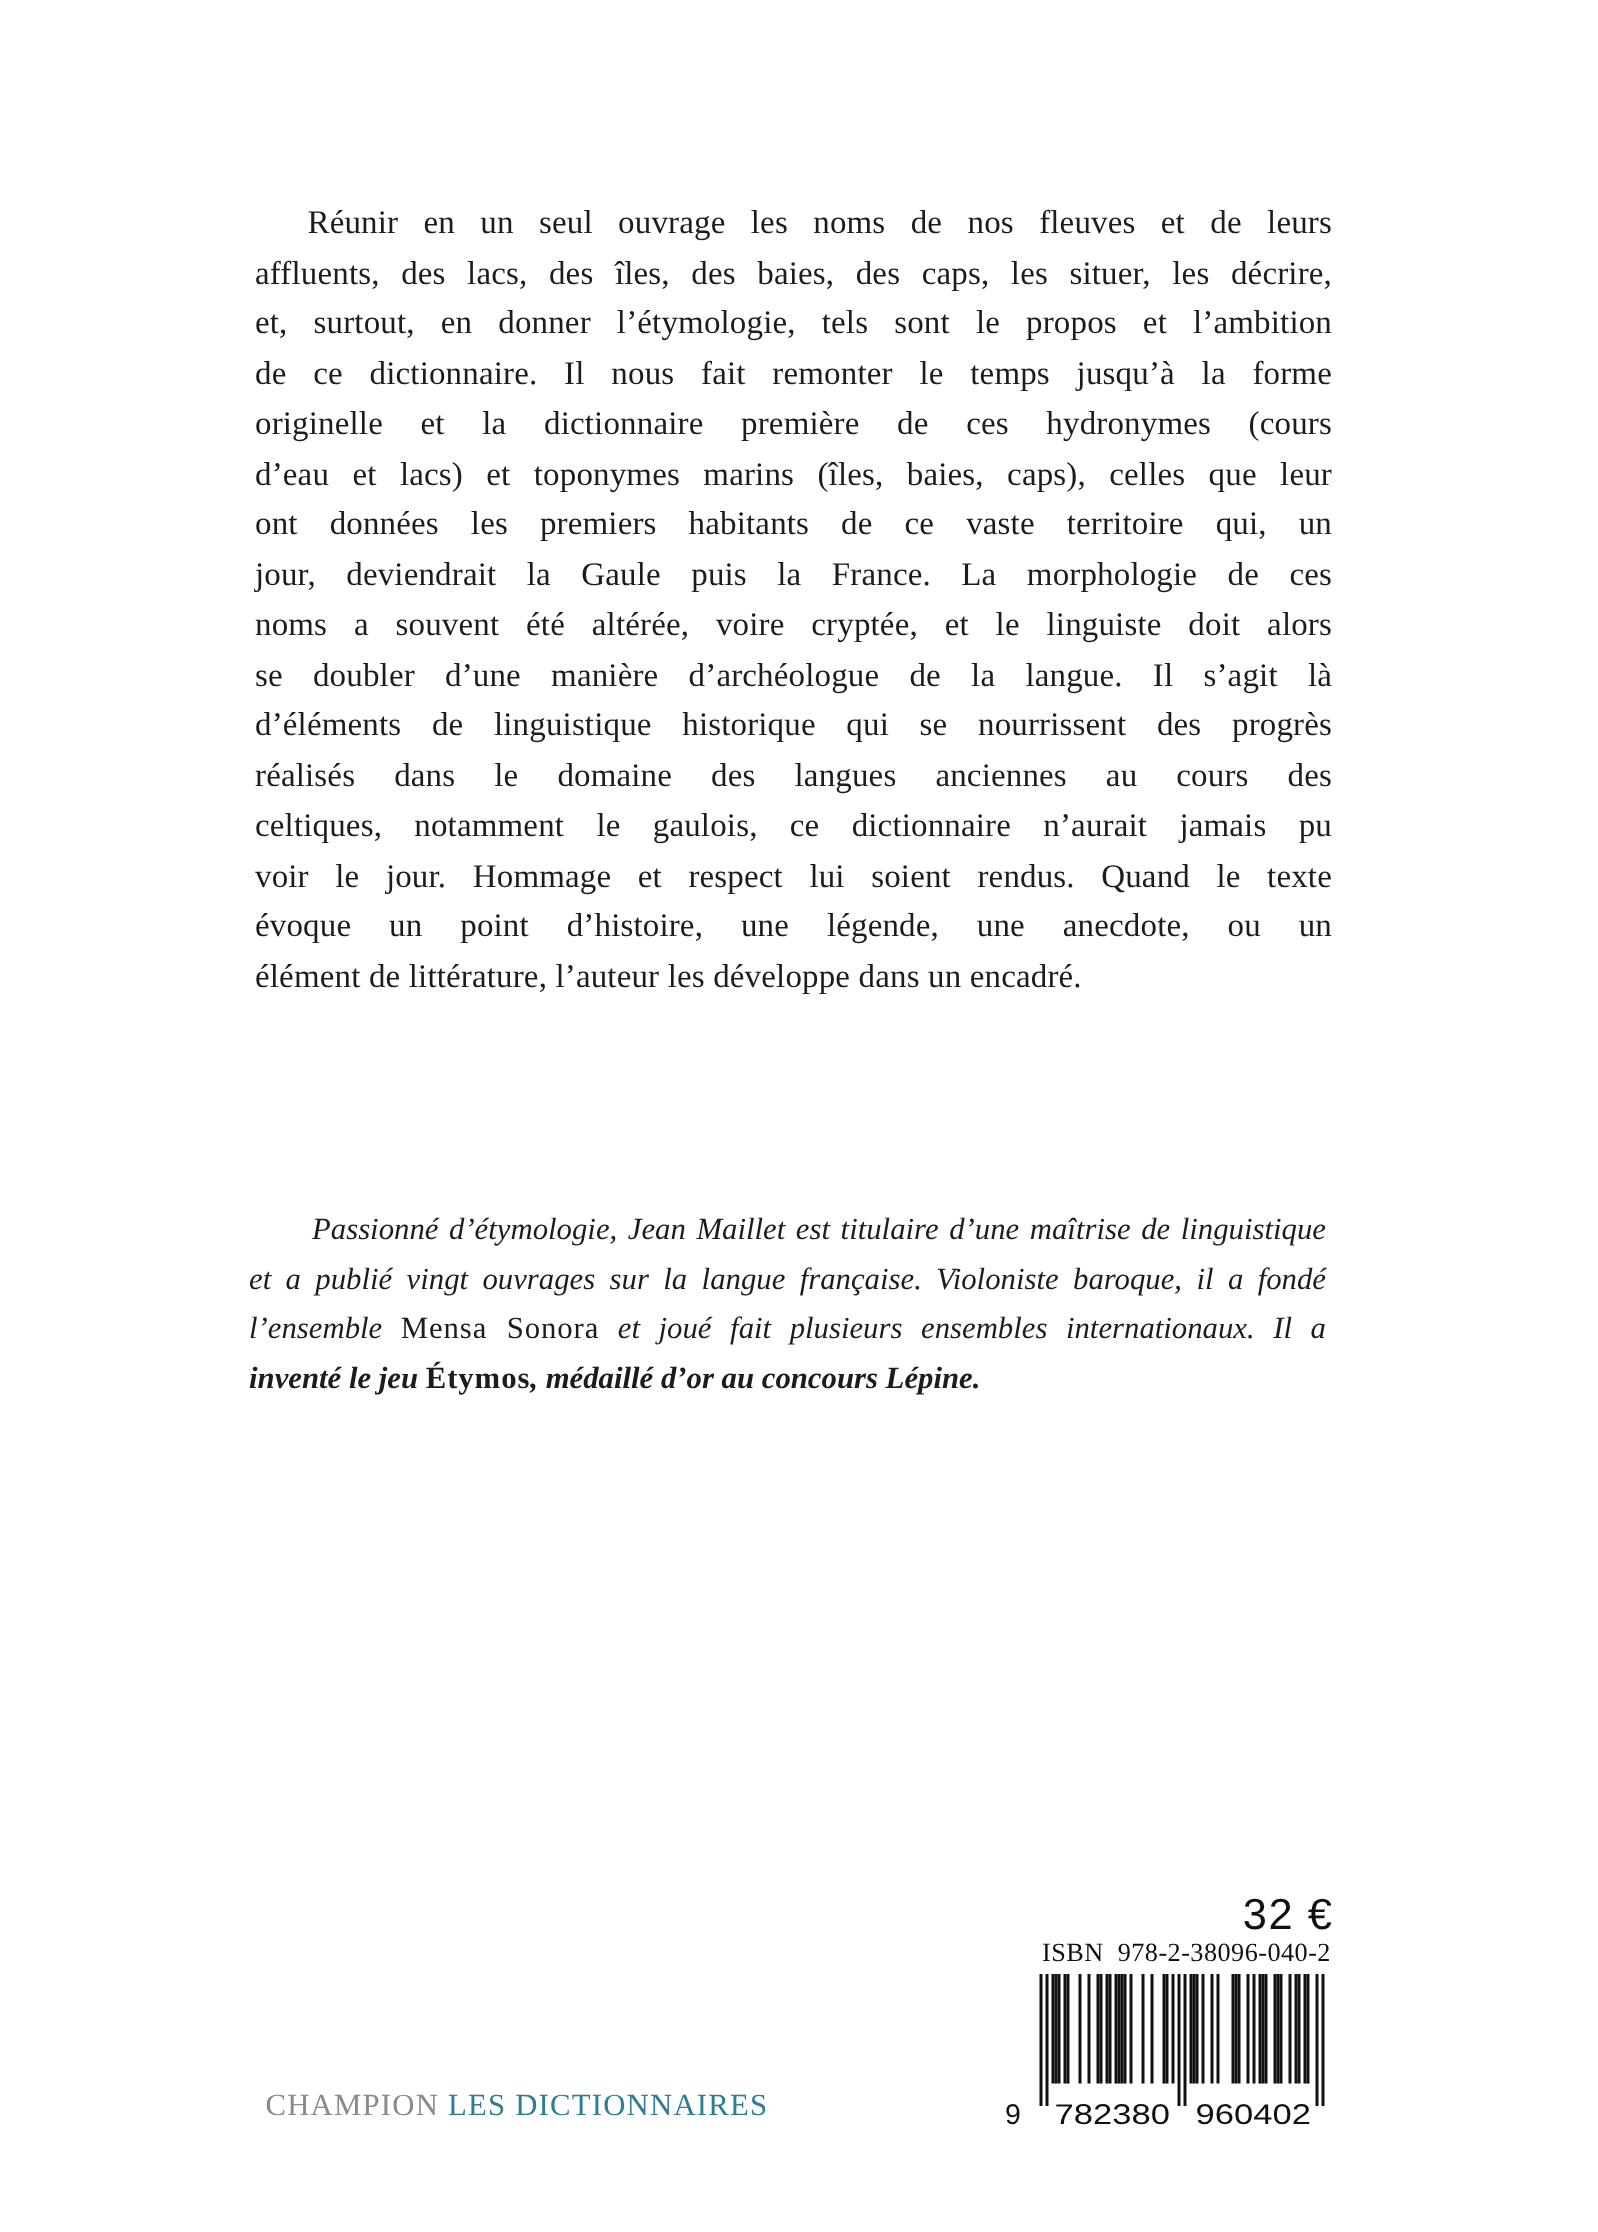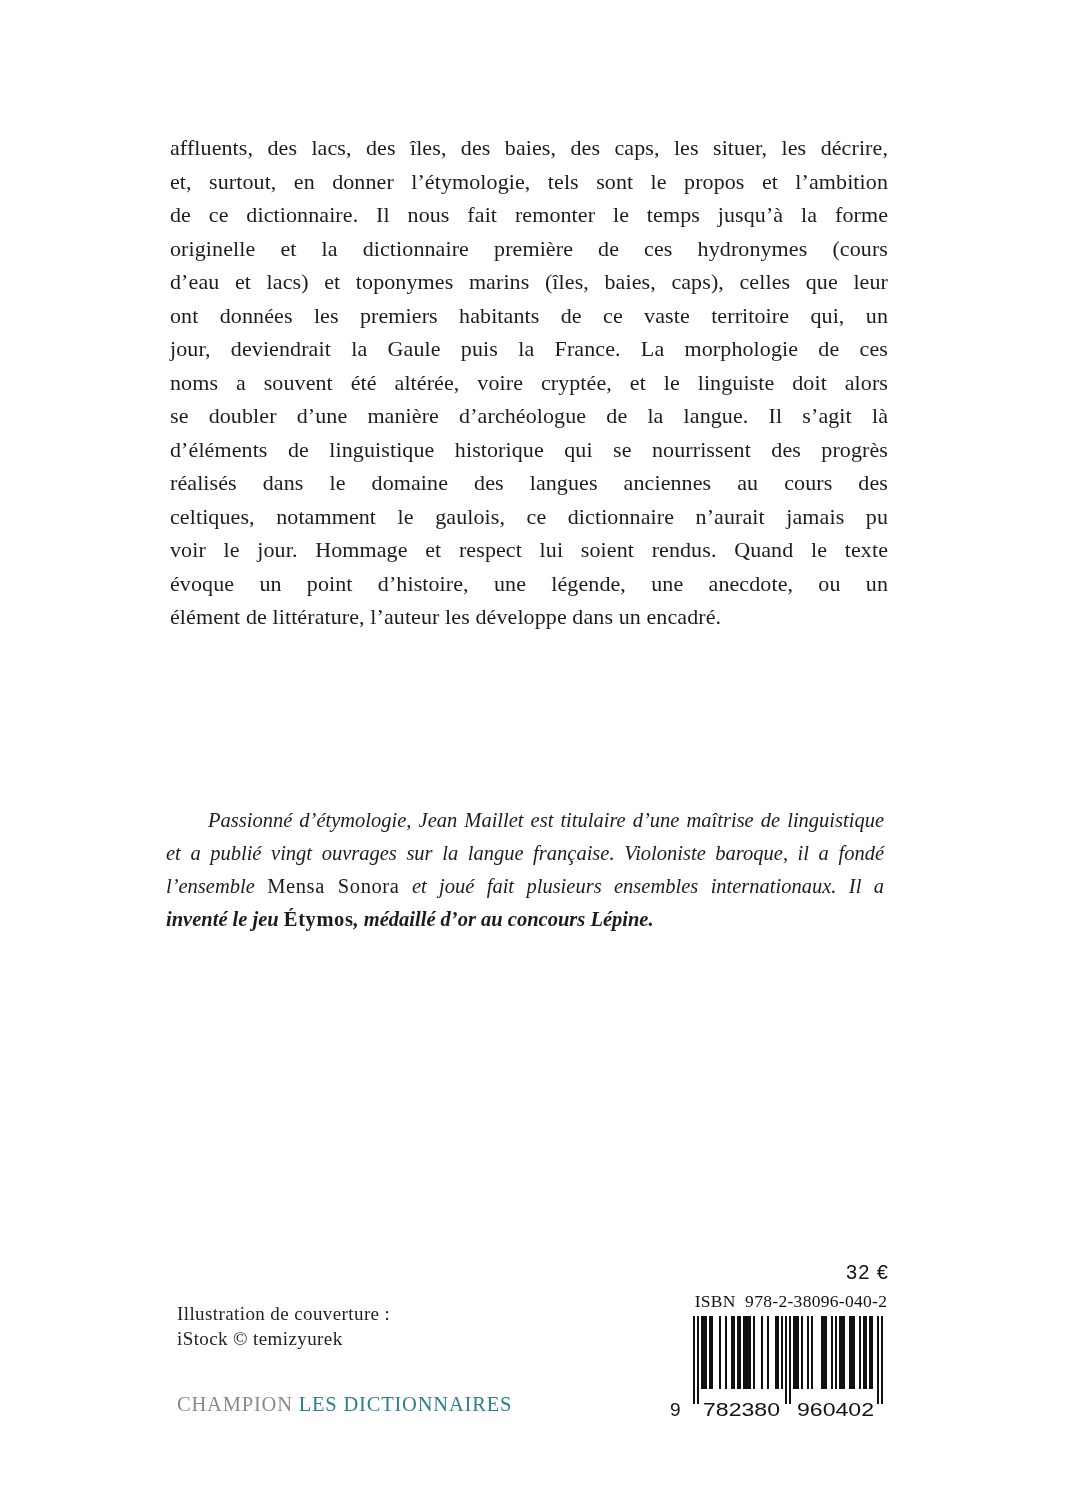--- a/index.html
+++ b/index.html
@@ -35,21 +35,21 @@
     height:33px;
   }
   .bio-line.first{padding-left:42px;}
   .bio-line.last{text-align-last:left;font-weight:bold;}
   .bio-line .rm{font-style:normal;letter-spacing:0.6px;}
   .bio-line .it{font-style:italic;}
   
   .price{
     position:absolute;top:1261px;right:176px;
     font-family:"Liberation Sans", sans-serif;
-    font-size:20px;color:#111;
+    font-size:29px;color:#111;
     letter-spacing:1px;
   }
   
   .isbn-label{
     position:absolute;left:688px;top:1291px;width:206px;
     text-align:center;
     font-family:Liberation Serif, serif;
     font-size:17.5px;color:#111;
     white-space:pre;letter-spacing:0.3px;
   }
@@ -74,20 +74,21 @@
     font-size:20.5px;letter-spacing:0.8px;
     white-space:pre;
   }
 </style>
 </head>
 <body>
 
 <div class="page">
 
   <div class="desc">
+      <div class="desc-line first">Réunir en un seul ouvrage les noms de nos fleuves et de leurs</div>
       <div class="desc-line">affluents, des lacs, des îles, des baies, des caps, les situer, les décrire,</div>
       <div class="desc-line">et, surtout, en donner l’étymologie, tels sont le propos et l’ambition</div>
       <div class="desc-line">de ce dictionnaire. Il nous fait remonter le temps jusqu’à la forme</div>
       <div class="desc-line">originelle et la dictionnaire première de ces hydronymes (cours</div>
       <div class="desc-line">d’eau et lacs) et toponymes marins (îles, baies, caps), celles que leur</div>
       <div class="desc-line">ont données les premiers habitants de ce vaste territoire qui, un</div>
       <div class="desc-line">jour, deviendrait la Gaule puis la France. La morphologie de ces</div>
       <div class="desc-line">noms a souvent été altérée, voire cryptée, et le linguiste doit alors</div>
       <div class="desc-line">se doubler d’une manière d’archéologue de la langue. Il s’agit là</div>
       <div class="desc-line">d’éléments de linguistique historique qui se nourrissent des progrès</div>
@@ -157,20 +158,16 @@
       <rect x="197" y="0" width="2" height="73"></rect>
       <rect x="201" y="0" width="2" height="73"></rect>
       <rect x="203" y="0" width="2" height="73"></rect>
       <rect x="209" y="0" width="2" height="88"></rect>
       <rect x="213" y="0" width="2" height="88"></rect>
       <text class="bc-digit" x="2" y="100">9</text>
       <text class="bc-digit" x="35" y="100" textLength="77" lengthAdjust="spacingAndGlyphs">782380</text>
       <text class="bc-digit" x="129" y="100" textLength="77" lengthAdjust="spacingAndGlyphs">960402</text>
     </svg>
 
-  <div class="credit">
-    <div>Illustration de couverture :</div>
-    <div>iStock © temizyurek</div>
-  </div>
 
   <div class="imprint"><span style="color: rgb(138, 138, 138);">CHAMPION</span><span> </span><span style="color: rgb(46, 126, 145);">LES DICTIONNAIRES</span></div>
 
 </div>
 
 </body></html>

